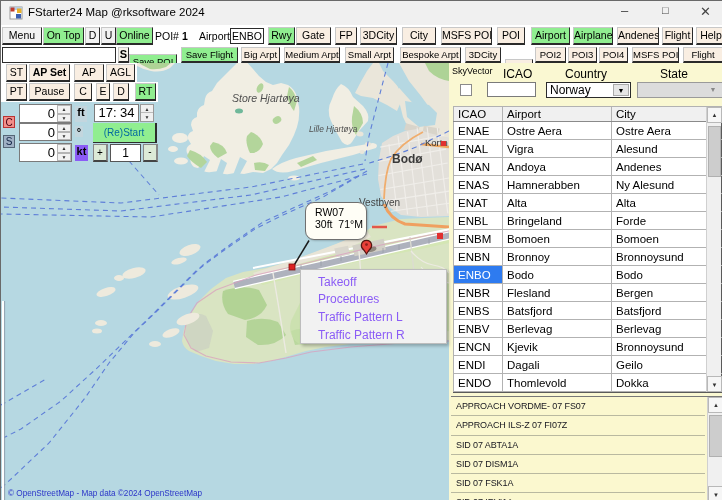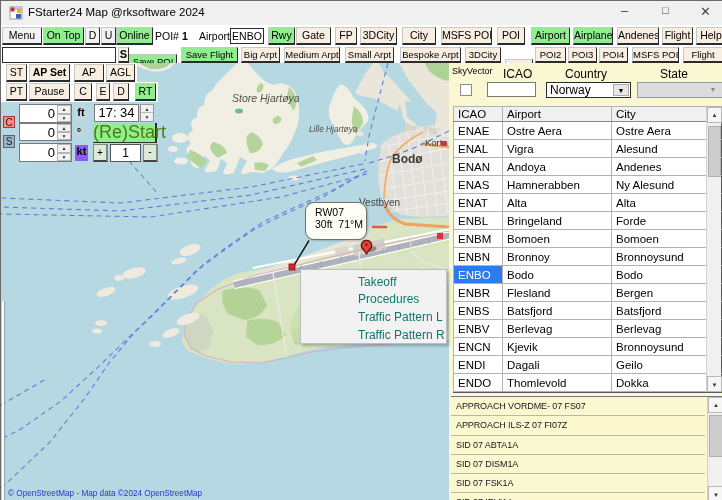--- a/index.html
+++ b/index.html
@@ -277,21 +277,21 @@
 
 <div class="abs" style="left:74px;top:105px;width:12px;height:16px;background:#c3d6de;color:#000;font-size:11px;font-weight:bold;text-align:center;">ft</div>
 <div class="abs" style="left:74px;top:125px;width:8px;height:11px;background:#c3d6de;color:#000;font-size:11px;font-weight:bold;text-align:center;">°</div>
 <div class="abs" style="left:74px;top:144px;width:13px;height:16px;background:#8b5cf6;color:#000;font-size:11px;font-weight:bold;text-align:center;">kt</div>
 
 <div class="abs" style="left:93px;top:103px;width:45px;height:18px;background:#fff;border:1px solid #7a7a7a;font-size:13px;line-height:16px;text-align:center;">17: 34</div>
 <div class="abs" style="left:139px;top:103px;width:14px;height:18px;background:#f0f0f0;border:1px solid #999;">
   <div style="position:absolute;top:0;left:0;right:0;height:8px;border-bottom:1px solid #bbb;font-size:5px;color:#333;text-align:center;line-height:8px;">▲</div>
   <div style="position:absolute;bottom:0;left:0;right:0;height:7px;font-size:5px;color:#333;text-align:center;line-height:7px;">▼</div>
 </div>
-<div class="abs" style="left:92px;top:122px;width:64px;height:20px;background:#90ee90;border-right:2px solid #2c2c2c;border-bottom:1px solid #2c2c2c;font-size:18px;line-height:19px;text-align:left;color:#4d7c0f;">(Re)Start</div>
+<div class="abs" style="left:92px;top:122px;width:64px;height:20px;background:#90ee90;border-right:2px solid #2c2c2c;border-bottom:1px solid #2c2c2c;font-size:10px;line-height:19px;text-align:center;color:#0369a1;">(Re)Start</div>
 <div class="abs" style="left:92px;top:143px;width:15px;height:18px;background:#dcead7;border:1px solid #888;border-right-width:2px;border-bottom:2px solid #444;font-size:10px;text-align:center;line-height:15px;">+</div>
 <div class="abs" style="left:109px;top:143px;width:31px;height:18px;background:#fff;border:1px solid #555;font-size:12px;text-align:center;line-height:16px;">1</div>
 <div class="abs" style="left:142px;top:143px;width:15px;height:18px;background:#dcead7;border:1px solid #888;border-right-width:2px;border-bottom:2px solid #444;font-size:10px;text-align:center;line-height:14px;">-</div>
 
 <div class="abs" style="left:448px;top:62px;width:274px;height:438px;background:#faf8d2;"></div>
 <div class="abs" style="left:451px;top:65px;font-size:9px;color:#000;">SkyVector</div>
 <div class="abs" style="left:459px;top:83px;width:12px;height:12px;background:#fff;border:1px solid #8a8a8a;"></div>
 <div class="lbl" style="left:502px;top:66px;font-size:12px;">ICAO</div>
 <div class="tb" style="left:486px;top:81px;width:49px;height:15px;border-color:#7a7a7a;"></div>
 <div class="lbl" style="left:564px;top:66px;font-size:12px;">Country</div>
@@ -412,13 +412,13 @@
     <div class="abs" style="left:0;top:0;width:16px;height:16px;background:#f6f6f6;border:1px solid #b8b8b8;font-size:6px;color:#333;text-align:center;line-height:14px;">▲</div>
     <div class="abs" style="left:1px;top:18px;width:14px;height:42px;background:#cdcdcd;border:1px solid #b0b0b0;"></div>
     <div class="abs" style="left:0;bottom:0;width:16px;height:16px;background:#f6f6f6;border:1px solid #b8b8b8;font-size:6px;color:#333;text-align:center;line-height:16px;">▼</div>
   </div>
 </div>
 
 <div class="abs" style="left:304px;top:201px;width:62px;height:38px;background:#fffef6;border:1.2px solid #707070;border-radius:9px;box-shadow:1px 1px 2px rgba(0,0,0,0.2);"></div>
 <div class="abs" style="left:314px;top:206px;font-size:10.5px;color:#000;line-height:11.5px;">RW07<br>30ft&nbsp; 71°M</div>
 
 <div class="abs" style="left:299px;top:268px;width:147px;height:75px;background:#f2f2f2;border:1px solid #bdbdbd;box-shadow:2px 2px 3px rgba(0,0,0,0.25);"></div>
-<div class="abs" style="left:317px;top:272.5px;font-size:12px;color:#0f766e;line-height:17.7px;margin-left:40px;">Takeoff<br>Procedures<br>Traffic Pattern L<br>Traffic Pattern R</div>
+<div class="abs" style="left:317px;top:272.5px;font-size:12px;color:#8b5cf6;line-height:17.7px;">Takeoff<br>Procedures<br>Traffic Pattern L<br>Traffic Pattern R</div>
 
 </body></html>

